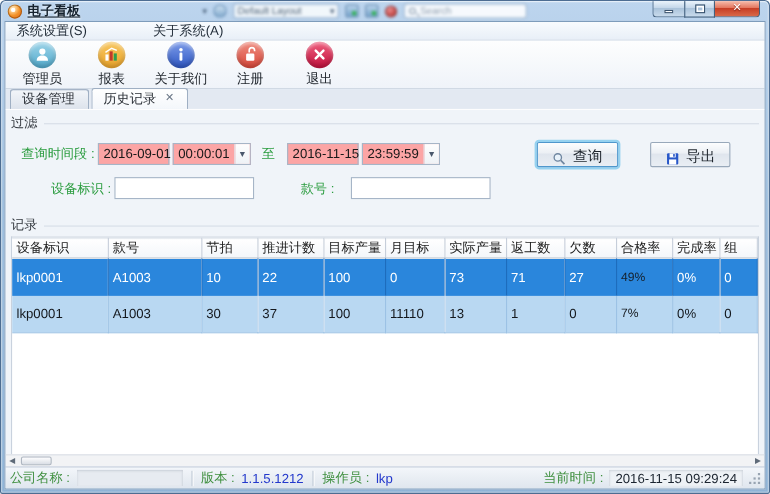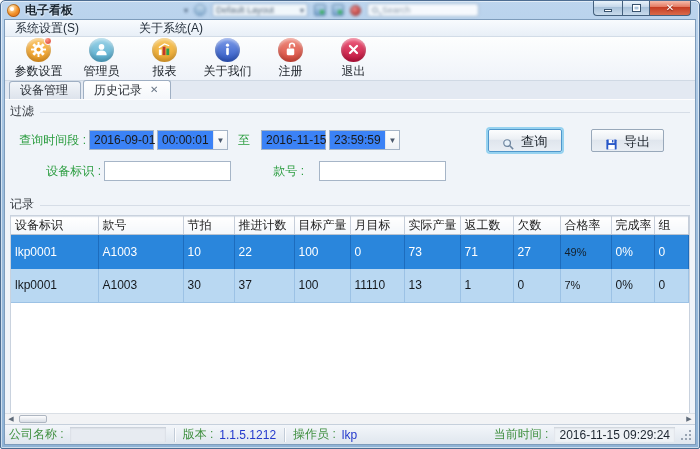--- a/index.html
+++ b/index.html
@@ -13,21 +13,21 @@
     width:700px; height:449px; position:relative; display:flex; flex-direction:column;
     background: linear-gradient(#bdd5ee, #9dbede 40%, #8fb3d6);
     border:1px solid #4d6d92; border-radius:5px 5px 2px 2px;
     box-shadow: inset 0 0 0 1px rgba(255,255,255,.55); overflow:hidden;
   }
   .titlebar { height:18px; position:relative; display:flex; align-items:center; padding:0 6px; flex:0 0 auto; }
   .app-icon { width:13px; height:13px; border-radius:50%; flex:0 0 auto;
     background: radial-gradient(circle at 35% 30%, #ffd9a0 15%, #f2922a 50%, #d95a12); 
     box-shadow: inset 0 0 0 1px rgba(120,60,0,.5); position:relative; }
   .app-icon:before { content:""; position:absolute; left:3px; top:3px; width:4px; height:4px; background:#fff; border-radius:50%; }
-  .title-text { margin-left:5px; font-weight:bold; color:#16232f; text-shadow:0 1px 2px rgba(255,255,255,.9); }
+  .title-text { margin-left:5px; font-weight:bold; color:#16232f; text-shadow:0 1px 2px rgba(255,255,255,.9);text-decoration:underline; }
   
   .tb-overlay { position:absolute; left:183px; top:2px; height:14px; display:flex; align-items:center; gap:6px;
     filter: blur(1.4px); opacity:.92; }
   .dd-glyph { font-size:8px; color:#3a506a; }
   .tb-roundicon { width:12px; height:12px; border-radius:50%; background:linear-gradient(#cfe2f2,#7fa8cc); border:1px solid #5d86ae; }
   .tb-combo { width:96px; height:14px; background:#f6fafd; border:1px solid #8aa8c8; border-radius:2px;
     display:flex; align-items:center; justify-content:space-between; padding:0 3px; font-size:9px; color:#44586c; }
   .tb-smicon { width:12px; height:12px; border-radius:2px; background:linear-gradient(#bcd6ec,#6d9cc8); border:1px solid #567ea6; position:relative; }
   .tb-smicon:after { content:""; position:absolute; right:1px; bottom:1px; width:4px; height:4px; background:#2bb14c; border-radius:1px; }
   .tb-reddot { width:11px; height:11px; border-radius:50%; background:radial-gradient(circle at 35% 30%, #e88, #c23a34 70%); border:1px solid #8c2420; }
@@ -65,21 +65,21 @@
   .group-head { display:flex; align-items:center; gap:6px; padding:3px 1px 1px; color:#33383f; flex:0 0 auto; }
   .group-line { flex:1; height:1px; background:#d6dde7; margin-top:1px; }
   .filter-body { flex:0 0 auto; padding:8px 0 11px; }
   .frow { display:flex; align-items:center; height:22px; }
   .frow + .frow { margin-top:9px; }
   .flabel { color:#2a9c3f; text-align:right; }
   .lbl-time { width:80px; padding-right:3px; }
   .lbl-to { margin:0 11px 0 10px; color:#2a9c3f; }
   .lbl-dev { width:95px; padding-right:3px; }
   .lbl-style { width:88px; padding-right:15px; }
-  .editor { display:flex; align-items:center; height:20px; background:#3b82f6; border:1px solid #a6b5c7; }
+  .editor { display:flex; align-items:center; height:20px; background:#fca5a5; border:1px solid #a6b5c7; }
   .editor .etxt { padding:0 4px; white-space:nowrap; flex:1; }
   .editor .edd { width:15px; align-self:stretch; display:flex; align-items:center; justify-content:center; font-size:8px; color:#4a586c; border-left:1px solid #e3e8ef; background:linear-gradient(#fefefe,#eef2f6); }
   .ed-date { width:65px; margin-right:3px; }
   .ed-time { width:71px; }
   .tinput { height:20px; width:127px; background:#fff; border:1px solid #a6b5c7; padding:0 4px; font:inherit; color:#222; }
   .btn { height:23px; display:flex; align-items:flex-end; gap:6px; padding:0 13px; border:1px solid #98a8ba; border-radius:2px;
     background:linear-gradient(#fcfdfe,#ebeff4 45%,#dfe5ed 46%,#e9eef4); color:#1d242c; }
   .btn.focused { border:1px solid #4f97cc; box-shadow:0 0 0 2px #96d2f0; margin-left:88px; }
   .btn.export { margin-left:29px; }
   
@@ -152,40 +152,20 @@
   </div>
 
   <div class="client">
 
     <div class="menubar">
       <div class="menu-item">系统设置(S)</div>
       <div class="menu-item">关于系统(A)</div>
     </div>
 
     <div class="toolbar">
-      <div class="tool">
-        <div class="cicon" style="background:linear-gradient(#f8c468,#ef9c22)">
-          <svg viewBox="0 0 16 16">
-              <g fill="#fff">
-                <circle cx="8" cy="8" r="5"></circle>
-                <rect x="7" y="0" width="2" height="4"></rect>
-                <rect x="7" y="12" width="2" height="4"></rect>
-                <rect x="0" y="7" width="4" height="2"></rect>
-                <rect x="12" y="7" width="4" height="2"></rect>
-                <rect x="2" y="2" width="3" height="3" transform="rotate(45 3.5 3.5)"></rect>
-                <rect x="11" y="11" width="3" height="3" transform="rotate(45 12.5 12.5)"></rect>
-                <rect x="11" y="2" width="3" height="3" transform="rotate(45 12.5 3.5)"></rect>
-                <rect x="2" y="11" width="3" height="3" transform="rotate(45 3.5 12.5)"></rect>
-              </g>
-              <circle cx="8" cy="8" r="2.2" fill="#ef9c22"></circle>
-            </svg>
-          <span class="badge"></span>
-        </div>
-        <div class="tool-label">参数设置</div>
-      </div>
       <div class="tool">
         <div class="cicon" style="background:linear-gradient(#9ed4e8,#51aacd)">
           <svg viewBox="0 0 16 16">
               <circle cx="8" cy="5.2" r="3" fill="#fff"></circle>
               <path d="M2.5 14 C2.5 10.5 5 9 8 9 C11 9 13.5 10.5 13.5 14 Z" fill="#fff"></path>
             </svg>
         </div>
         <div class="tool-label">管理员</div>
       </div>
       <div class="tool">

